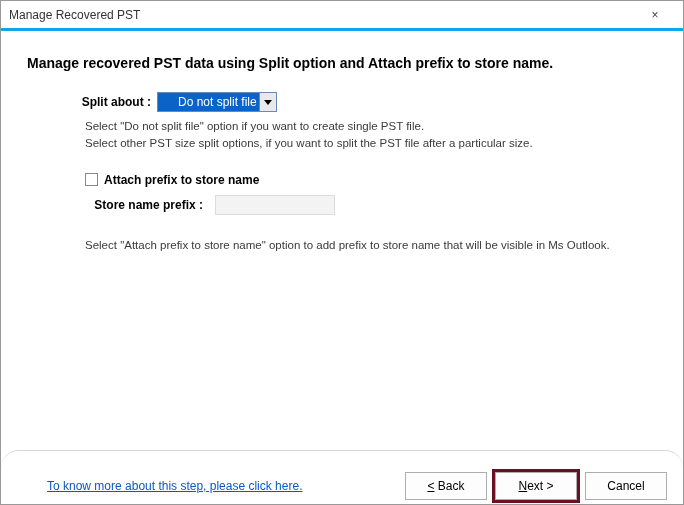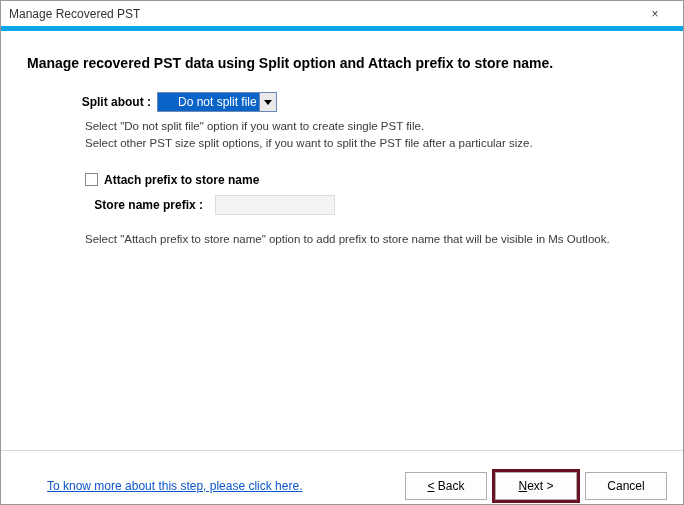--- a/index.html
+++ b/index.html
@@ -14,21 +14,21 @@
     border: 1px solid #999;
     display: flex;
     flex-direction: column;
     position: relative;
   }
   .titlebar {
     height: 30px;
     display: flex;
     align-items: center;
     padding: 0 8px;
-    border-bottom: 5px solid #0ea5e9;
+    border-bottom: 3px solid #0ea5e9;
     background: #fff;
   }
   .titlebar .title { flex: 1; color: #333; }
   .titlebar .close {
     width: 40px; height: 28px;
     display: flex; align-items: center; justify-content: center;
     color: #444; font-family: Arial, sans-serif;
   }
   .content {
     flex: 1;
@@ -62,41 +62,42 @@
     font-size: 11.5px;
     line-height: 1.5;
     margin-top: 4px;
     margin-bottom: 20px;
   }
   .checkbox-row { display: flex; align-items: flex-start; margin-left: 58px; margin-bottom: 8px;}
   .checkbox {
     width: 13px; height: 13px; border: 1px solid #888; background: #fff; margin-right: 6px;
   }
   .checkbox-label { font-weight: bold; font-size: 12px; }
-  .prefix-row { display: flex; align-items: center; margin-left: 58px; margin-bottom: 16px;}
+  .prefix-row { display: flex; align-items: center; margin-left: 58px; margin-bottom: 22px;}
   .prefix-label { width: 130px; font-weight: bold; text-align: right; padding-right: 12px;}
   .prefix-input {
     width: 120px; height: 20px;
     background: #f3f3f3;
     border: 1px solid #dcdcdc;
   }
   .helptext2 {
     margin-left: 58px;
     color: #3a3a3a;
     font-size: 11.5px;
     line-height: 1.5;
     margin-top: 4px;
   }
   .footer {
     height: 54px;
     border-top: 1px solid #d8d8d8;
     display: flex;
     align-items: center;
     padding: 17px 16px 0 46px;
     gap: 8px;
+    border-radius: 18px;
   }
   .footer .link {
     color: #0b57c8;
     text-decoration: underline;
     font-size: 12px;
     cursor: pointer;
     flex: 1;
   }
   .btn {
     min-width: 82px;

